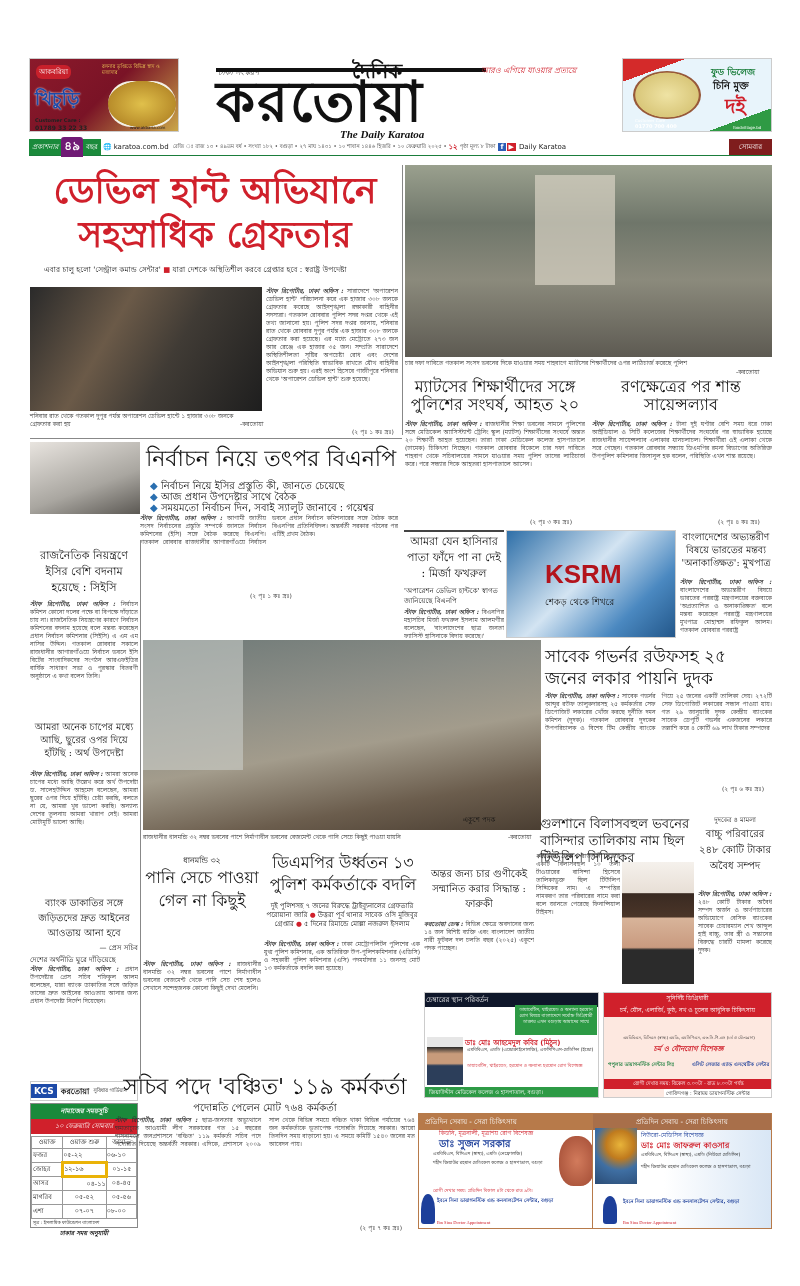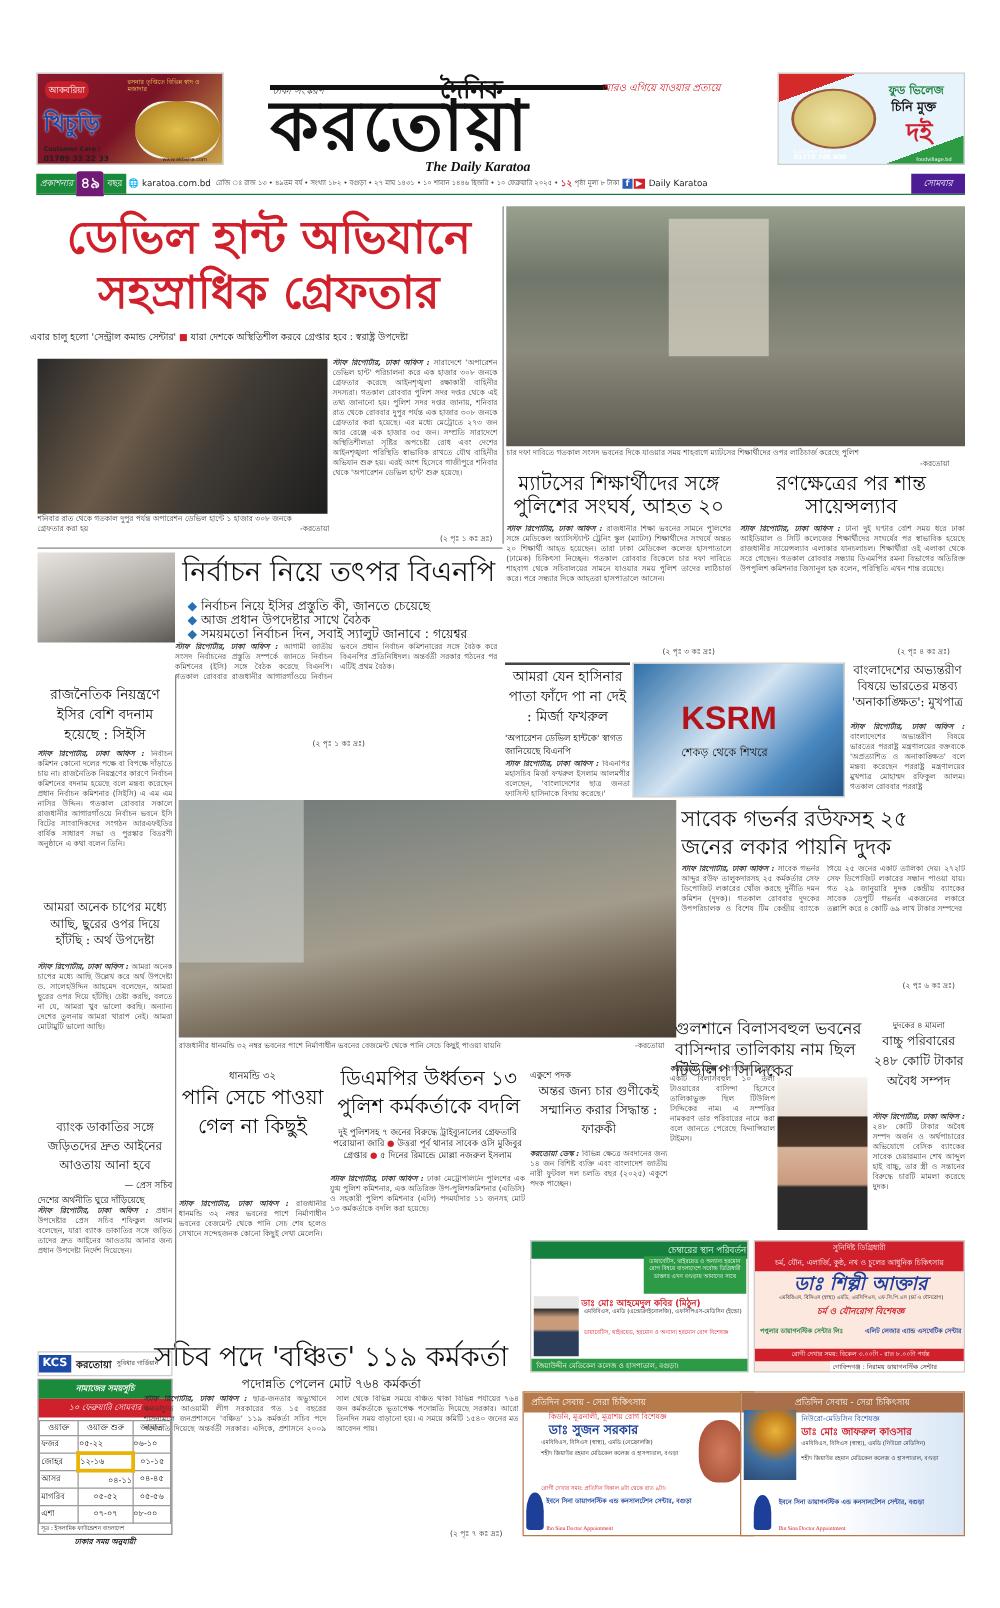--- a/index.html
+++ b/index.html
@@ -46,26 +46,26 @@
   <span style="background:#701a75;color:#fff;font-weight:bold;font-size:12px;padding:0 3px;border-radius:3px 3px 0 0">৪৯</span>
   <span style="background:#1a8a3b;color:#fff;padding:2px 3px">বছর</span>
   <span style="color:#1d4aa8;margin:0 2px">🌐</span>
   <span style="color:#222;margin-right:4px">karatoa.com.bd</span>
   <span style="color:#333;font-size:5.4px">রেজি ঃ রাজ ১৩ • ৪৯তম বর্ষ • সংখ্যা ১৮২ • বগুড়া • ২৭ মাঘ ১৪৩১ • ১০ শাবান ১৪৪৬ হিজরি • ১০ ফেব্রুয়ারি ২০২৫ •</span>
   <span style="color:#d0202b;font-weight:bold;margin:0 2px">১২</span>
   <span style="color:#333;font-size:5.4px">পৃষ্ঠা মূল্য ৮ টাকা</span>
   <span style="background:#2d5db7;color:#fff;font-weight:bold;padding:0 2px;margin-left:3px">f</span>
   <span style="background:#d0202b;color:#fff;padding:0 2px;margin-left:1px">▶</span>
   <span style="margin-left:3px;color:#222">Daily Karatoa</span>
-  <span style="margin-left:auto;background:#4c1d95;color:#fff;padding:2px 10px;font-style:italic">সোমবার</span>
+  <span style="margin-left:auto;background:#7f1d1d;color:#fff;padding:2px 10px;">সোমবার</span>
 </div>
 
 <div class="abs hl" style="left:30px;top:170px;width:370px;font-size:36px;color:#d0202b;font-weight:bold">ডেভিল হান্ট অভিযানে</div>
 <div class="abs hl" style="left:30px;top:214px;width:370px;font-size:36px;color:#d0202b;font-weight:bold">সহস্রাধিক গ্রেফতার</div>
-<div class="abs" style="left:24px;top:264px;width:370px;font-size:7.4px;white-space:nowrap">
+<div class="abs" style="left:44px;top:264px;width:370px;font-size:7.4px;white-space:nowrap">
   <span>এবার চালু হলো 'সেন্ট্রাল কমান্ড সেন্টার'</span>
   <span style="color:#d0202b">■</span>
   <span>যারা দেশকে অস্থিতিশীল করবে গ্রেপ্তার হবে : স্বরাষ্ট্র উপদেষ্টা</span>
 </div>
 <div class="abs img" style="left:30px;top:287px;width:232px;height:124px;background:linear-gradient(120deg,#2a2a2a,#6b5a48 35%,#403b35 60%,#1e1e1e)"></div>
 <div class="abs cap" style="left:30px;top:412px;width:210px">শনিবার রাত থেকে গতকাল দুপুর পর্যন্ত অপারেশন ডেভিল হান্টে ১ হাজার ৩০৮ জনকে গ্রেফতার করা হয়</div>
 <div class="abs cap" style="left:240px;top:420px">-করতোয়া</div>
 <div class="abs btxt" style="left:266px;top:287px;width:132px;height:145px">
   <b style="font-style:italic">স্টাফ রিপোর্টার, ঢাকা অফিস :</b>
   <span>সারাদেশে 'অপারেশন ডেভিল হান্ট' পরিচালনা করে এক হাজার ৩০৮ জনকে গ্রেফতার করেছে আইনশৃঙ্খলা রক্ষাকারী বাহিনীর সদস্যরা। গতকাল রোববার পুলিশ সদর দপ্তর থেকে এই তথ্য জানানো হয়। পুলিশ সদর দপ্তর জানায়, শনিবার রাত থেকে রোববার দুপুর পর্যন্ত এক হাজার ৩০৮ জনকে গ্রেফতার করা হয়েছে। এর মধ্যে মেট্রোতে ২৭৩ জন আর রেঞ্জে এক হাজার ৩৫ জন। সম্প্রতি সারাদেশে অস্থিতিশীলতা সৃষ্টির অপচেষ্টা রোধ এবং দেশের আইনশৃঙ্খলা পরিস্থিতি স্বাভাবিক রাখতে যৌথ বাহিনীর অভিযান শুরু হয়। এরই অংশ হিসেবে গাজীপুরে শনিবার থেকে 'অপারেশন ডেভিল হান্ট' শুরু হয়েছে।</span>
@@ -216,21 +216,21 @@
   <span style="color:#d0202b">●</span>
   <span>উত্তরা পূর্ব থানার সাবেক ওসি মুজিবুর গ্রেপ্তার</span>
   <span style="color:#d0202b">●</span>
   <span>৫ দিনের রিমান্ডে মোল্লা নজরুল ইসলাম</span>
 </div>
 <div class="abs btxt" style="left:264px;top:940px;width:156px;height:130px;column-count:1">
   <b style="font-style:italic">স্টাফ রিপোর্টার, ঢাকা অফিস :</b>
   <span>ঢাকা মেট্রোপলিটন পুলিশের এক যুগ্ম পুলিশ কমিশনার, এক অতিরিক্ত উপ-পুলিশকমিশনার (এডিসি) ও সহকারী পুলিশ কমিশনার (এসি) পদমর্যাদার ১১ জনসহ মোট ১৩ কর্মকর্তাকে বদলি করা হয়েছে।</span>
 </div>
 
-<div class="abs" style="left:424px;top:854px;width:110px;font-size:7px">একুশে পদক</div>
+<div class="abs" style="left:424px;top:814px;width:110px;text-align:center;font-size:7px">একুশে পদক</div>
 <div class="abs hl" style="left:424px;top:866px;width:110px;font-size:10px;line-height:15px">অন্তর জন্য চার গুণীকেই সম্মানিত করার সিদ্ধান্ত : ফারুকী</div>
 <div class="abs btxt" style="left:424px;top:920px;width:110px;height:60px">
   <b style="font-style:italic">করতোয়া ডেস্ক :</b>
   <span>বিভিন্ন ক্ষেত্রে অবদানের জন্য ১৪ জন বিশিষ্ট ব্যক্তি এবং বাংলাদেশ জাতীয় নারী ফুটবল দল চলতি বছর (২০২৫) একুশে পদক পাচ্ছেন।</span>
 </div>
 
 <div class="abs hl" style="left:540px;top:815px;width:150px;font-size:13px;line-height:17px;text-align:left">গুলশানে বিলাসবহুল ভবনের বাসিন্দার তালিকায় নাম ছিল টিউলিপ সিদ্দিকের</div>
 <div class="abs btxt" style="left:536px;top:852px;width:84px;height:135px">
   <b style="font-style:italic">করতোয়া ডেস্ক :</b>
   <span>রাজধানী ঢাকার একটি বিলাসবহুল ১০ তলা টাওয়ারের বাসিন্দা হিসেবে তালিকাভুক্ত ছিল টিউলিপ সিদ্দিকের নাম। এ সম্পত্তির নামকরণ তার পরিবারের নামে করা বলে জানতে পেরেছে ফিনান্সিয়াল টাইমস।</span>
@@ -238,33 +238,32 @@
 <div class="abs" style="left:622px;top:862px;width:72px;height:122px;background:linear-gradient(180deg,#f5f1ec 0,#e8dfd6 25%,#3a2a22 26%,#4a3528 45%,#d8b49a 46%,#c99a7f 70%,#2b2b2b 72%)"></div>
 
 <div class="abs" style="left:698px;top:815px;width:74px;text-align:center;font-size:6.5px">দুদকের ৪ মামলা</div>
 <div class="abs hl" style="left:698px;top:826px;width:74px;font-size:10px;line-height:16px">বাচ্চু পরিবারের ২৪৮ কোটি টাকার অবৈধ সম্পদ</div>
 <div class="abs btxt" style="left:698px;top:890px;width:74px;height:95px">
   <b style="font-style:italic">স্টাফ রিপোর্টার, ঢাকা অফিস :</b>
   <span>২৪৮ কোটি টাকার অবৈধ সম্পদ অর্জন ও অর্থপাচারের অভিযোগে বেসিক ব্যাংকের সাবেক চেয়ারম্যান শেখ আব্দুল হাই বাচ্চু, তার স্ত্রী ও সন্তানের বিরুদ্ধে চারটি মামলা করেছে দুদক।</span>
 </div>
 
 <div class="abs ad" style="left:424px;top:992px;width:175px;height:106px;background:#fff">
-  <div style="background:#15803d;color:#fff;font-size:7px;text-align:right;padding:1px">চেম্বারের স্থান পরিবর্তন</div>
+  <div style="background:#0f172a;color:#fff;font-size:7px;text-align:left;padding:1px">চেম্বারের স্থান পরিবর্তন</div>
   <div class="abs" style="left:90px;top:12px;width:82px;height:30px;background:#2d9a45;color:#fff;font-size:4.5px;line-height:6px;padding:2px;text-align:center">ডায়াবেটিস, থাইরয়েড ও অন্যান্য হরমোন রোগ বিষয়ে বাংলাদেশে সর্বোচ্চ ডিগ্রিধারী ডাক্তার এখন বগুড়ায় আমাদের সাথে</div>
   <div class="abs" style="left:40px;top:44px;font-size:7px;color:#d0202b;font-weight:bold">ডাঃ মোঃ আহমেদুল কবির (মিঠুন)</div>
   <div class="abs" style="left:2px;top:44px;width:36px;height:48px;background:linear-gradient(180deg,#e6e6e6 0,#e6e6e6 20%,#2b2b2b 21%,#c89b7b 35%,#c89b7b 55%,#2c3e5a 60%)"></div>
   <div class="abs" style="left:42px;top:54px;width:130px;font-size:4.5px;line-height:6px">এমবিবিএস, এমডি (এন্ডোক্রাইনোলজি), এফসিপিএস-মেডিসিন (ইন্ডো)</div>
   <div class="abs" style="left:42px;top:70px;width:130px;font-size:4.5px;color:#d0202b">ডায়াবেটিস, থাইরয়েড, হরমোন ও অন্যান্য হরমোন রোগ বিশেষজ্ঞ</div>
   <div class="abs" style="left:0;top:94px;width:175px;background:#2d9a45;color:#fff;font-size:5.5px;padding:2px 4px">জিয়াউদ্দীন মেডিকেল কলেজ ও হাসপাতাল, বগুড়া।</div>
 </div>
 
 <div class="abs ad" style="left:603px;top:992px;width:169px;height:106px;background:#fde8e0">
   <div style="background:#d0202b;color:#fff;font-size:6px;text-align:center">সুনির্দিষ্ট ডিগ্রিধারী</div>
   <div style="background:#d0202b;color:#fff;font-size:6px;text-align:center;padding:1px 0">চর্ম, যৌন, এলার্জি, কুষ্ঠ, নখ ও চুলের আধুনিক চিকিৎসায়</div>
-  <div class="abs" style="left:0;top:22px;width:169px;text-align:center;font-size:15px;color:#1d3f9a;font-weight:bold;font-style:italic">ডাঃ শিল্পী আক্তার</div>
   <div class="abs" style="left:4px;top:42px;width:162px;font-size:4px;text-align:center">এমবিবিএস, বিসিএস (স্বাস্থ্য) এমডি, এমসিপিএস, এফ.সি.পি.এস (চর্ম ও যৌনরোগ)</div>
   <div class="abs" style="left:0;top:50px;width:169px;text-align:center;font-size:7px;color:#d0202b;font-weight:bold;font-style:italic">চর্ম ও যৌনরোগ বিশেষজ্ঞ</div>
   <div class="abs" style="left:4px;top:68px;width:78px;font-size:5px;color:#1a7d3b;font-weight:bold">পপুলার ডায়াগনস্টিক সেন্টার লিঃ</div>
   <div class="abs" style="left:88px;top:68px;width:78px;font-size:5px;color:#1d3f9a;font-weight:bold">এলিট লেজার এ্যান্ড এসথেটিক সেন্টার</div>
   <div class="abs" style="left:0;top:86px;width:169px;background:#d0202b;color:#fff;font-size:5px;text-align:center;padding:1px">রোগী দেখার সময়: বিকেল ৩.০০টা - রাত ৮.০০টা পর্যন্ত</div>
   <div class="abs" style="left:60px;top:96px;width:108px;font-size:5px;background:#fff;padding:1px 2px">গোবিন্দগঞ্জ : নিরাময় ডায়াগনস্টিক সেন্টার</div>
 </div>
 
 <div class="abs hl" style="left:115px;top:1074px;width:300px;font-size:22px">সচিব পদে 'বঞ্চিত' ১১৯ কর্মকর্তা</div>
 <div class="abs hl" style="left:115px;top:1102px;width:300px;font-size:10px">পদোন্নতি পেলেন মোট ৭৬৪ কর্মকর্তা</div>

